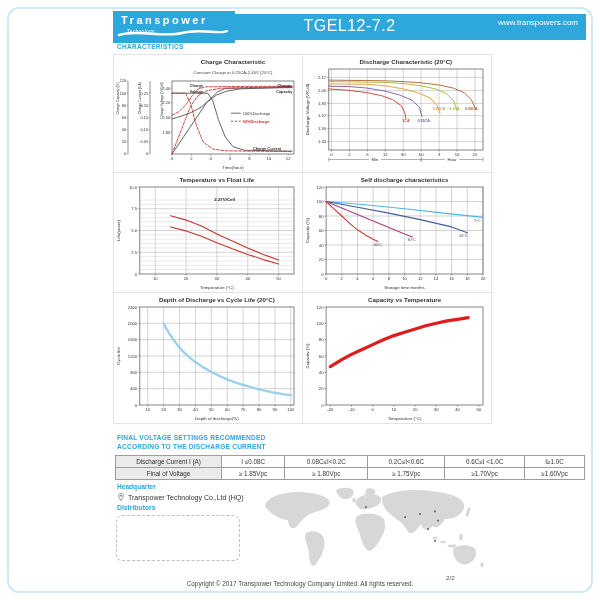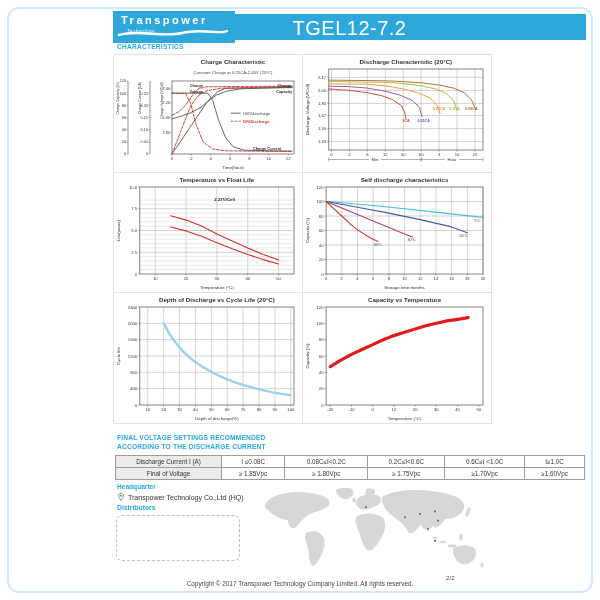--- a/index.html
+++ b/index.html
@@ -5,22 +5,22 @@
   html,body{margin:0;padding:0;background:#fff;}
   *{box-sizing:border-box;}
   body{font-family:"Liberation Sans", sans-serif;}
   .page{position:relative;width:600px;height:600px;background:#fff;overflow:hidden;border-radius:22px;}
   .frame{position:absolute;left:7px;top:7px;right:7px;bottom:7px;border:2px solid #cfe9f6;border-radius:12px;pointer-events:none;}
   .topbar{position:absolute;left:113px;top:14px;width:473px;height:26px;background:var(--brand,#2ea7db);}
   .logo{position:absolute;left:0px;top:-3px;width:122px;height:32px;background:var(--brand,#2ea7db);}
   .logo-main{position:absolute;left:8px;top:3px;color:#fff;font-weight:bold;font-size:11px;letter-spacing:2.5px;}
   .logo-sub{position:absolute;left:14px;top:18px;color:#fff;font-style:italic;font-size:4.5px;letter-spacing:0.5px;z-index:2;}
   .logo-wave{position:absolute;left:4px;top:17px;}
-  .doc-title{position:absolute;left:0;right:0;top:3px;text-align:center;color:#fff;font-size:20px;font-weight:500;letter-spacing:0.5px;}
-  .website{position:absolute;right:8px;top:24px;color:#fff;font-size:8px;}
+  .doc-title{position:absolute;left:0;right:0;top:3px;text-align:center;color:#fff;font-size:16px;font-weight:500;letter-spacing:0.5px;}
+  .website{position:absolute;right:8px;top:4px;color:#fff;font-size:8px;}
   .section-label{position:absolute;left:117px;top:43px;color:var(--brand,#2ea7db);font-size:6.5px;font-weight:bold;letter-spacing:0.3px;}
   .charts-grid{position:absolute;left:113px;top:54px;width:379px;display:grid;grid-template-columns:189px 189px;grid-template-rows:118px 120px 131px;border-left:1px solid #e2e2e2;border-top:1px solid #e2e2e2;background:#fff;}
   .chart-cell{border-right:1px solid #e2e2e2;border-bottom:1px solid #e2e2e2;padding:0;}
   .chart-cell svg{display:block;}
   svg text{font-family:"Liberation Sans", sans-serif;}
   .fv-heading{position:absolute;left:117px;top:433px;color:var(--brand,#2ea7db);font-size:6.6px;font-weight:bold;line-height:9px;letter-spacing:0.2px;}
   table.fv{position:absolute;left:115px;top:455px;width:470px;border-collapse:collapse;font-size:6.3px;color:#333;}
   table.fv td{border:1px solid #9d9d9d;text-align:center;height:12px;padding:0 2px;background:#fff;}
   table.fv td.rowhead{background:#ebebeb;width:106px;}
   .hq-label{position:absolute;left:117px;top:483px;color:var(--brand,#2ea7db);font-size:6.6px;font-weight:bold;}

